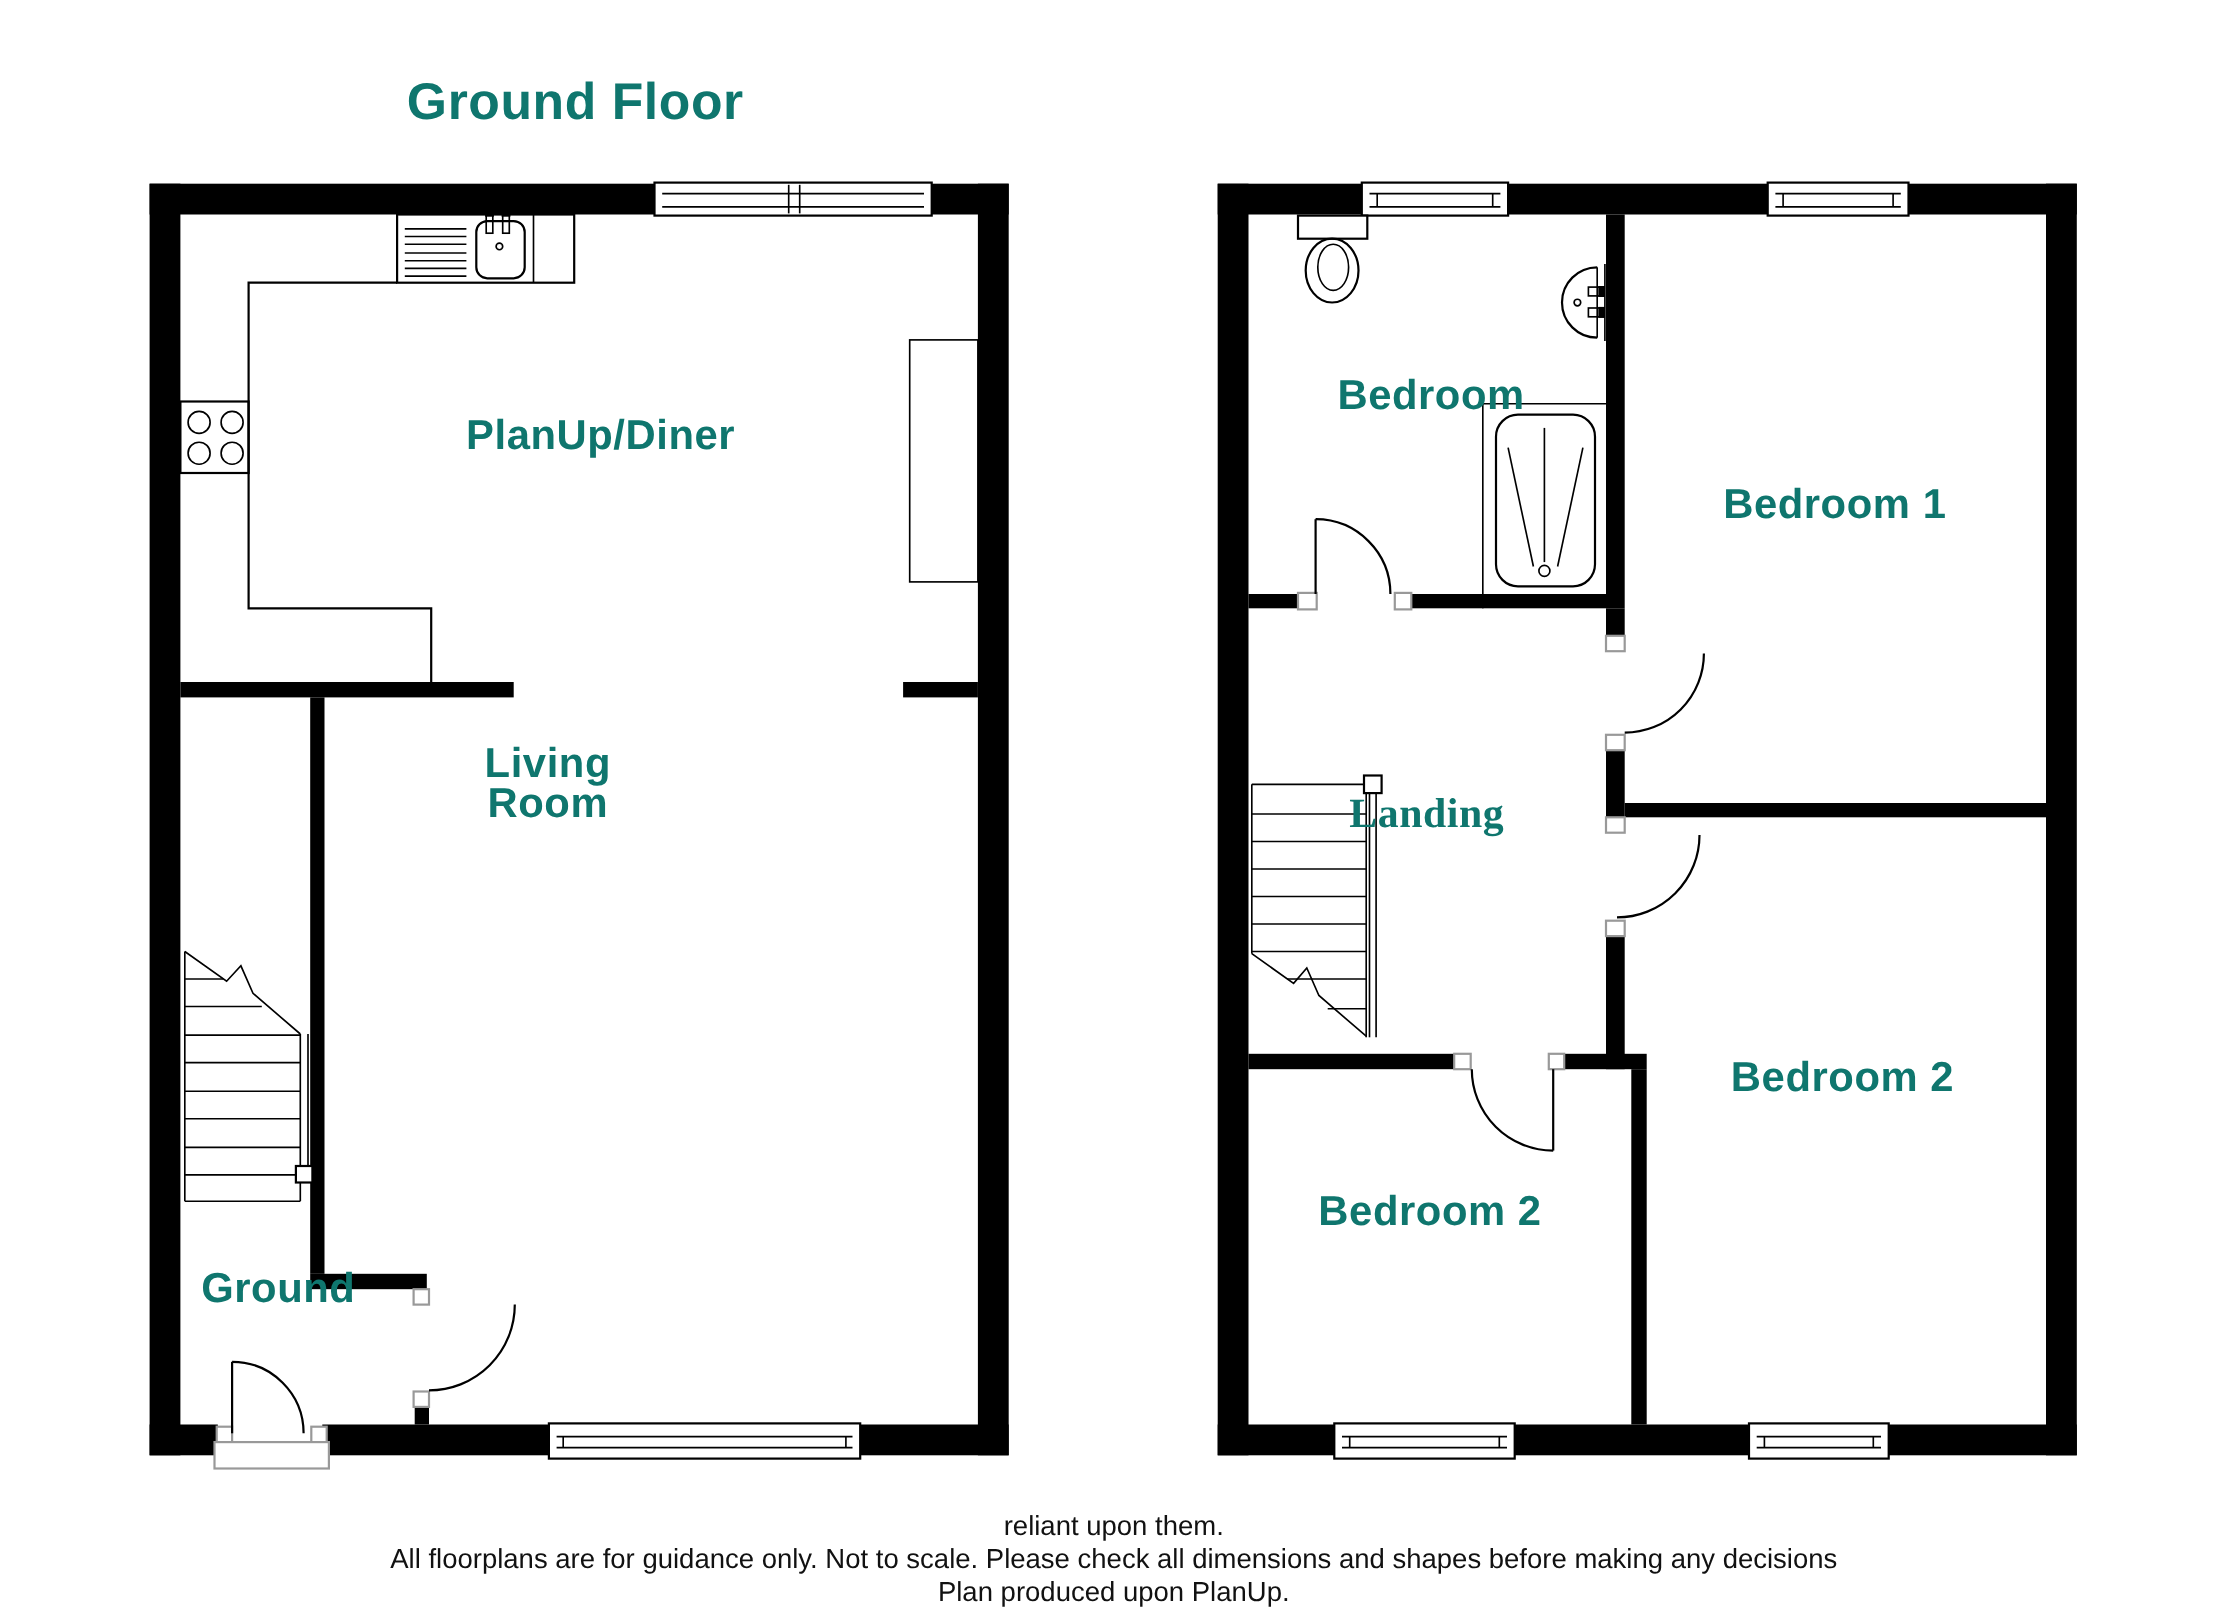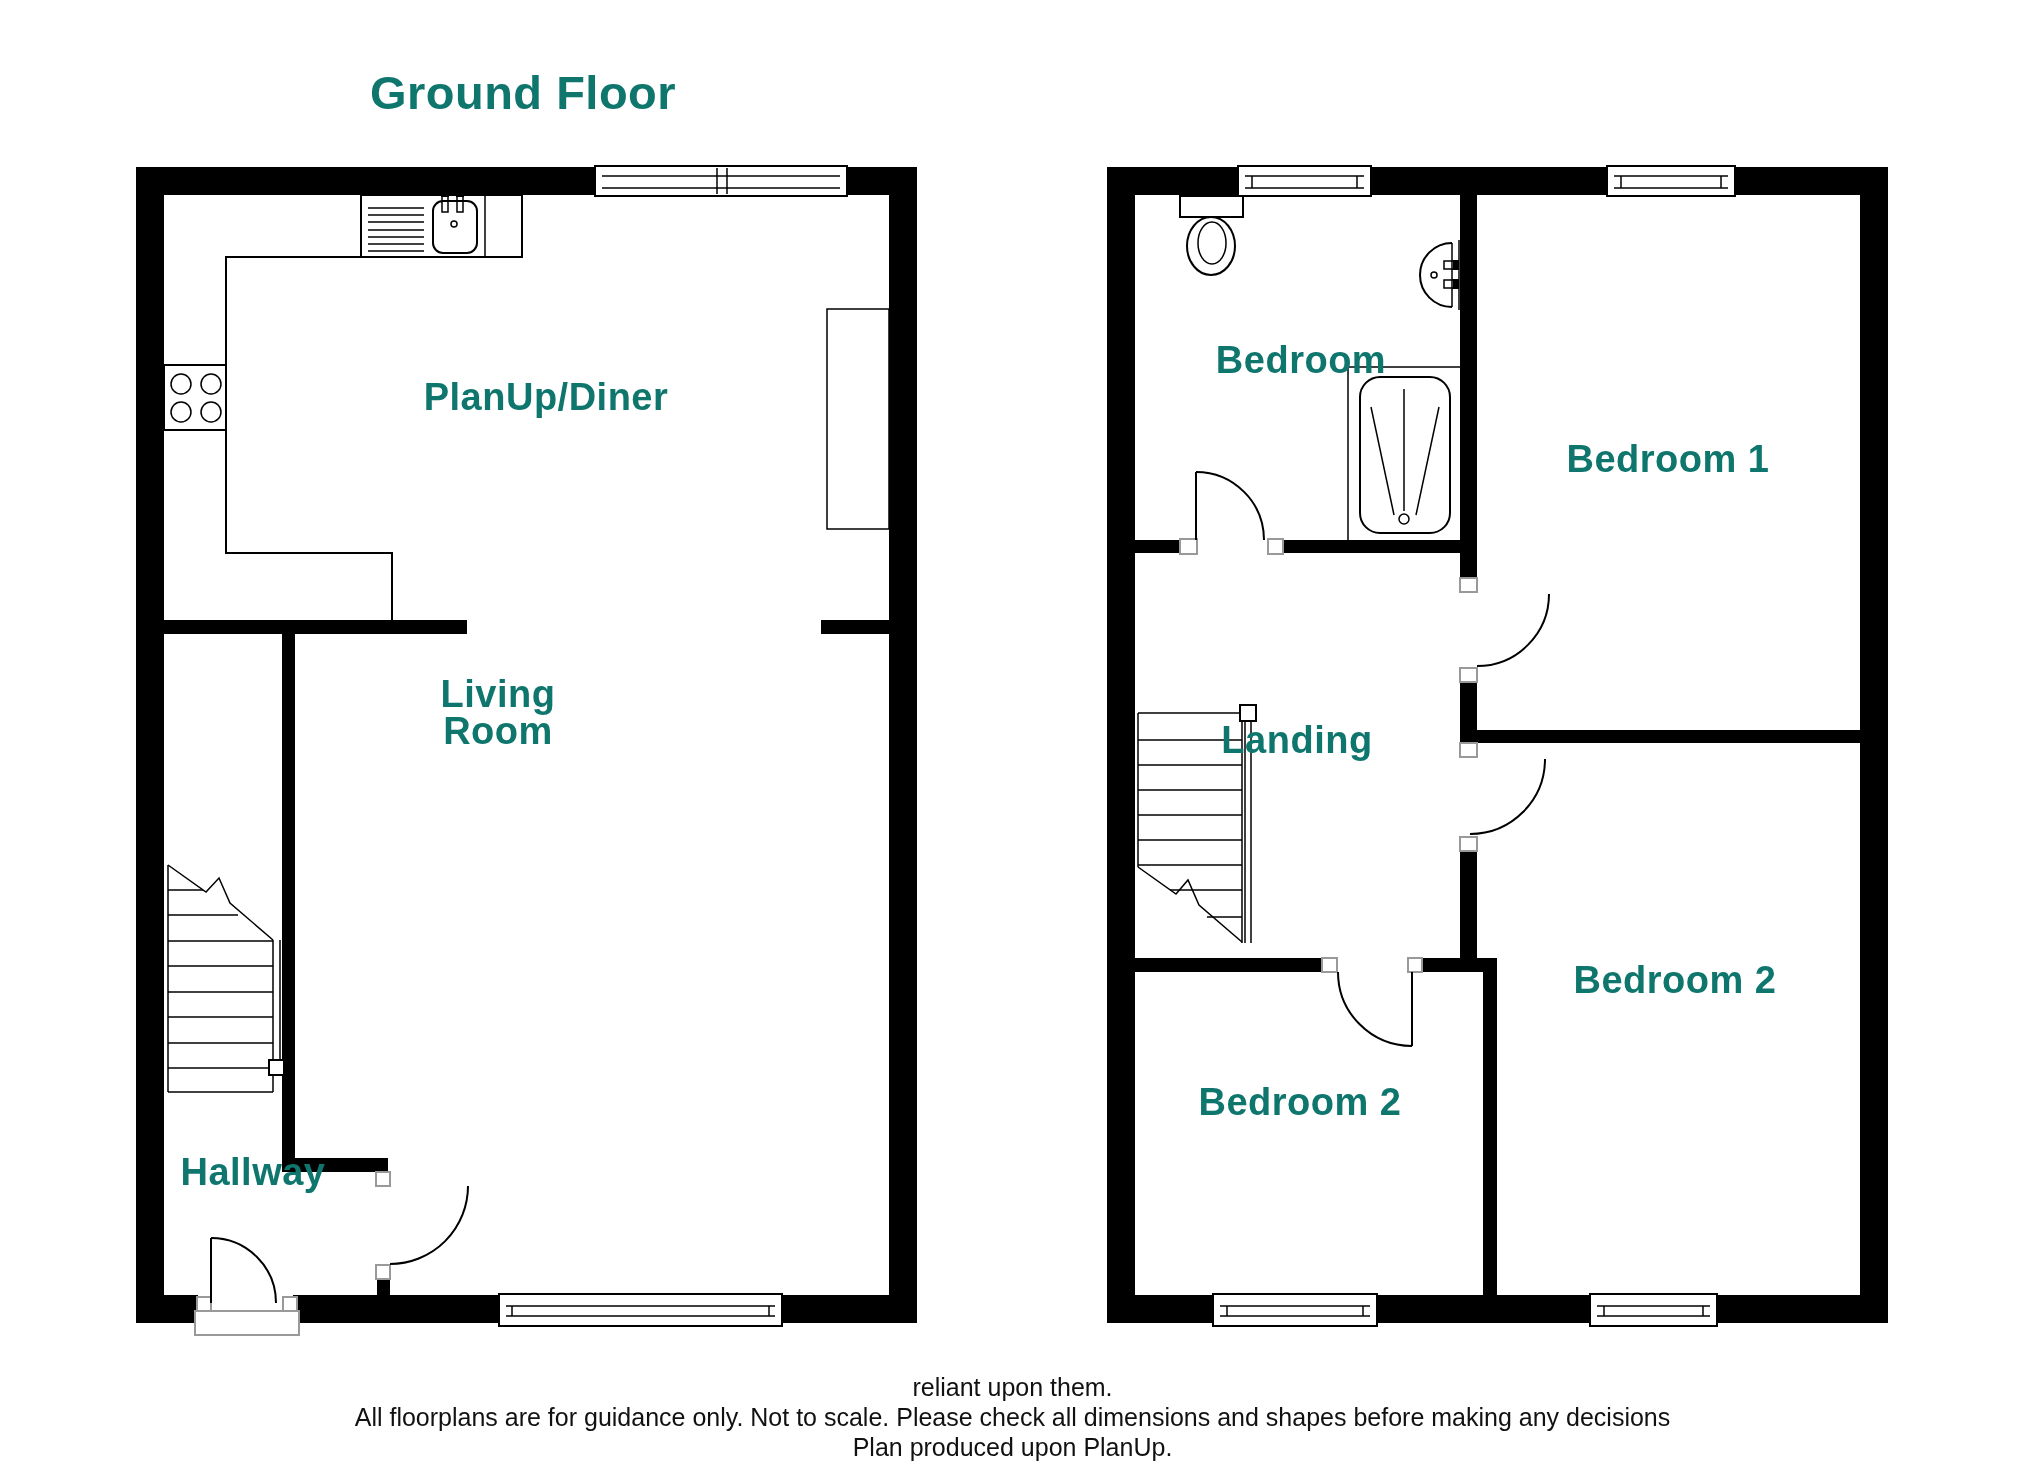--- a/index.html
+++ b/index.html
@@ -247,24 +247,24 @@
   </g>
 </svg>
 
   <div class="lbl title" style="left:523px;top:92px;">Ground Floor</div>
 
   <div class="lbl" style="left:546px;top:397px;">PlanUp/Diner</div>
   <div class="lbl living" style="left:450px;top:713px;margin-left:48px;">
     <div>Living</div>
     <div>Room</div>
   </div>
-  <div class="lbl" style="left:253px;top:1172px;">Hallway</div>
+  <div class="lbl" style="left:253px;top:1172px;">Ground</div>
 
   <div class="lbl" style="left:1301px;top:360px;">Bedroom</div>
-  <div class="lbl" style="left:1297px;top:740px;">Landing</div>
+  <div class="lbl" style="left:1297px;top:740px;font-family:Liberation Serif, serif;">Landing</div>
   <div class="lbl" style="left:1668px;top:459px;">Bedroom 1</div>
   <div class="lbl" style="left:1675px;top:980px;">Bedroom 2</div>
   <div class="lbl" style="left:1300px;top:1102px;">Bedroom 2</div>
 
   <div class="footer">
     <div>reliant upon them.</div>
     <div>All floorplans are for guidance only. Not to scale. Please check all dimensions and shapes before making any decisions</div>
     <div>Plan produced upon PlanUp.</div>
   </div>
 </div>

